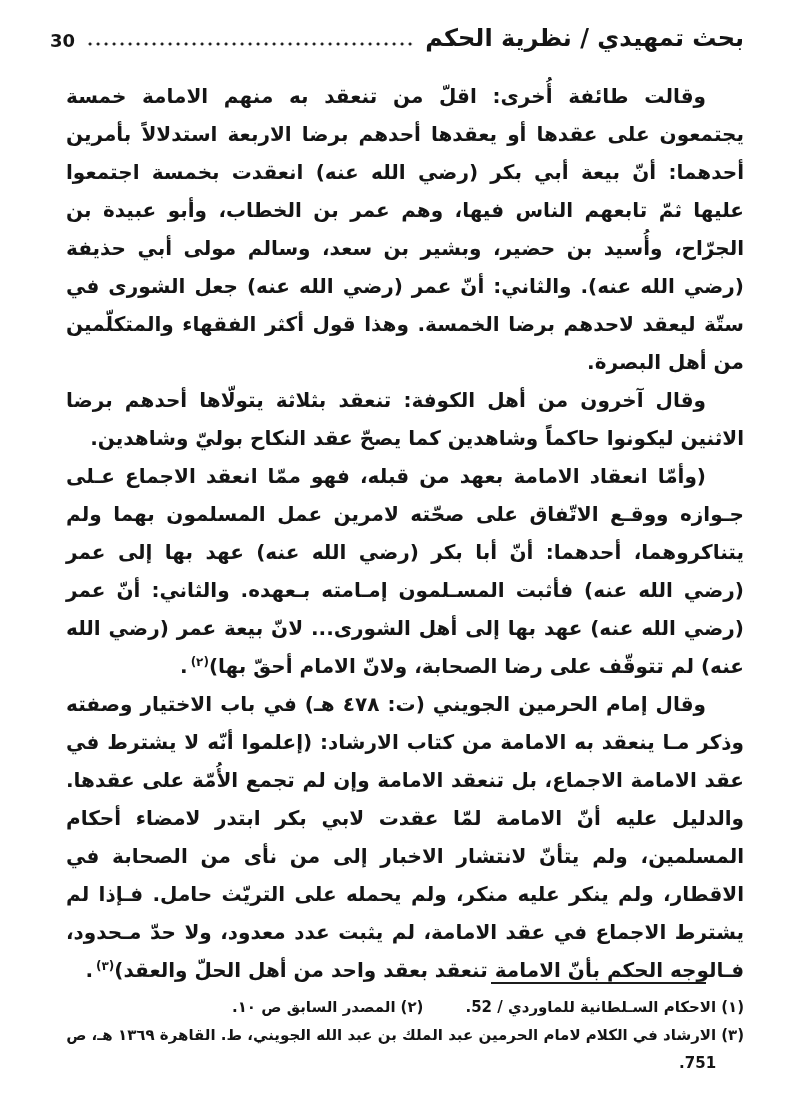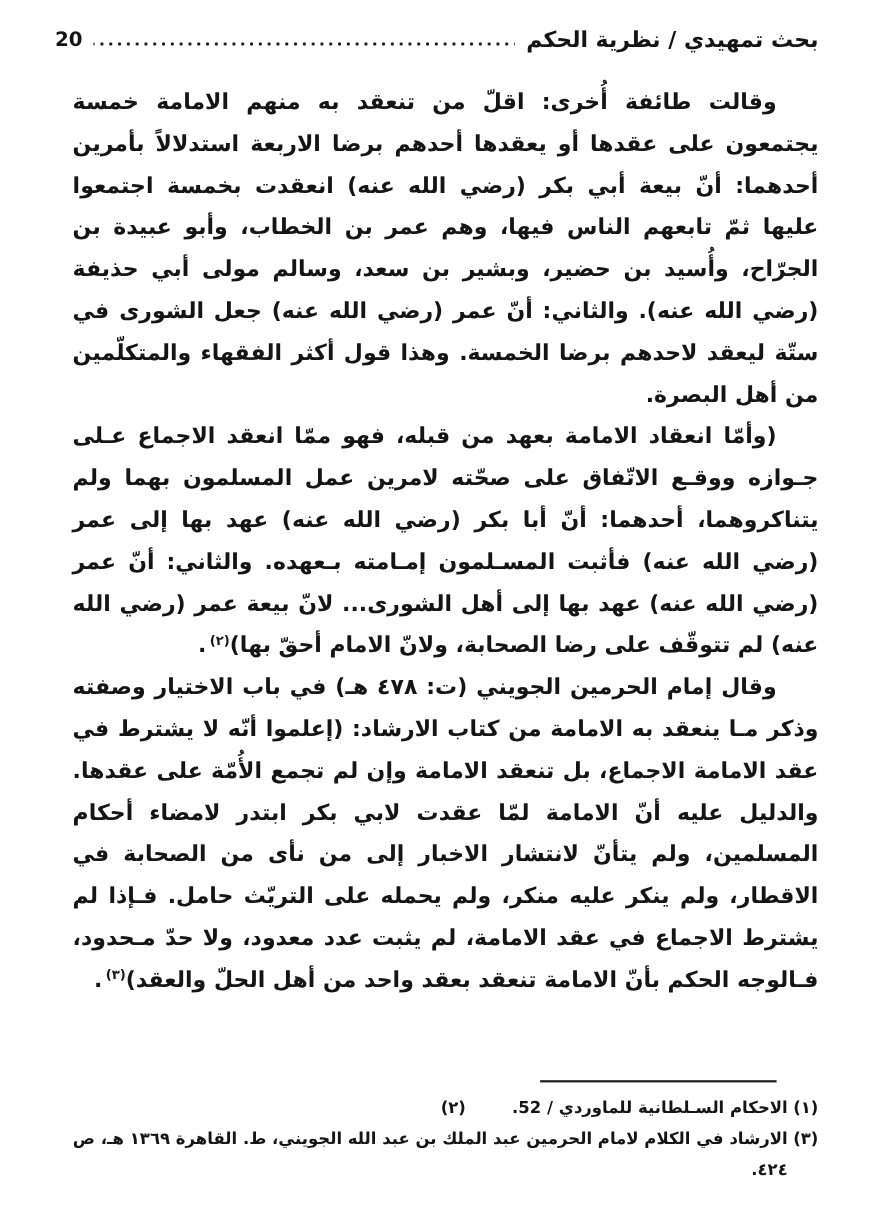--- a/index.html
+++ b/index.html
@@ -20,21 +20,21 @@
     background: #ffffff;
   }
   
   .page-header {
     display: flex;
     align-items: flex-end;
     gap: 10px;
     font-weight: bold;
   }
   .chapter-title {
-    font-size: 20px;
+    font-size: 24px;
     white-space: nowrap;
     letter-spacing: 0;
   }
   .dot-leader {
     flex: 1;
     height: 4px;
     margin-bottom: 6px;
     background-image: radial-gradient(circle, #1a1a1a 1.4px, transparent 1.7px);
     background-size: 8px 4px;
     background-repeat: repeat-x;
@@ -88,49 +88,51 @@
   .fn-row.second .fn-item { white-space: normal; }
 </style>
 </head>
 <body>
 
 <div class="page">
 
   <header class="page-header">
     <span class="chapter-title">بحث تمهيدي / نظرية الحكم</span>
     <span class="dot-leader"></span>
-    <span class="page-number">20</span>
+    <span class="page-number">30</span>
   </header>
 
   <main class="body-text">
 
     <p class="para"><span>وقالت طائفة أُخرى: اقلّ من تنعقد به منهم الامامة خمسة يجتمعون على عقدها أو يعقدها أحدهم برضا الاربعة استدلالاً بأمرين أحدهما: أنّ بيعة أبي بكر (رضي الله عنه) انعقدت بخمسة اجتمعوا عليها ثمّ تابعهم الناس فيها، وهم عمر بن الخطاب، وأبو عبيدة بن الجرّاح، وأُسيد بن حضير، وبشير بن سعد، وسالم مولى أبي حذيفة (رضي الله عنه). والثاني: أنّ عمر (رضي الله عنه) جعل الشورى في ستّة ليعقد لاحدهم برضا الخمسة. وهذا قول أكثر الفقهاء والمتكلّمين من أهل البصرة.</span></p>
 
+    <p class="para"><span>وقال آخرون من أهل الكوفة: تنعقد بثلاثة يتولّاها أحدهم برضا الاثنين ليكونوا حاكماً وشاهدين كما يصحّ عقد النكاح بوليّ وشاهدين.</span></p>
 
 
     <p class="para"><span>(وأمّا انعقاد الامامة بعهد من قبله، فهو ممّا انعقد الاجماع عـلى جـوازه ووقـع الاتّفاق على صحّته لامرين عمل المسلمون بهما ولم يتناكروهما، أحدهما: أنّ أبا بكر (رضي الله عنه) عهد بها إلى عمر (رضي الله عنه) فأثبت المسـلمون إمـامته بـعهده. والثاني: أنّ عمر (رضي الله عنه) عهد بها إلى أهل الشورى... لانّ بيعة عمر (رضي الله عنه) لم تتوقّف على رضا الصحابة، ولانّ الامام أحقّ بها)</span><sup class="fn-ref">(٢)</sup><span>.</span></p>
 
     <p class="para"><span>وقال إمام الحرمين الجويني (ت: ٤٧٨ هـ) في باب الاختيار وصفته وذكر مـا ينعقد به الامامة من كتاب الارشاد: (إعلموا أنّه لا يشترط في عقد الامامة الاجماع، بل تنعقد الامامة وإن لم تجمع الأُمّة على عقدها. والدليل عليه أنّ الامامة لمّا عقدت لابي بكر ابتدر لامضاء أحكام المسلمين، ولم يتأنّ لانتشار الاخبار إلى من نأى من الصحابة في الاقطار، ولم ينكر عليه منكر، ولم يحمله على التريّث حامل. فـإذا لم يشترط الاجماع في عقد الامامة، لم يثبت عدد معدود، ولا حدّ مـحدود، فـالوجه الحكم بأنّ الامامة تنعقد بعقد واحد من أهل الحلّ والعقد)</span><sup class="fn-ref">(٣)</sup><span>.</span></p>
 
   </main>
 
   <footer class="footnotes">
     <div class="fn-rule"></div>
 
     <div class="fn-row">
       <span class="fn-item">
         <span>(١)</span>
         <span>الاحكام السـلطانية للماوردي / 52.</span>
       </span>
       <span class="fn-item">
         <span>(٢)</span>
+        <span>المصدر السابق ص ١٠.</span>
       </span>
     </div>
 
     <div class="fn-row second">
       <span class="fn-item">
         <span>(٣)</span>
-        <span>الارشاد في الكلام لامام الحرمين عبد الملك بن عبد الله الجويني، ط. القاهرة ١٣٦٩ هـ، ص ٤٢٤.</span>
+        <span>الارشاد في الكلام لامام الحرمين عبد الملك بن عبد الله الجويني، ط. القاهرة ١٣٦٩ هـ، ص 751.</span>
       </span>
     </div>
   </footer>
 
 </div>
 
 </body></html>

